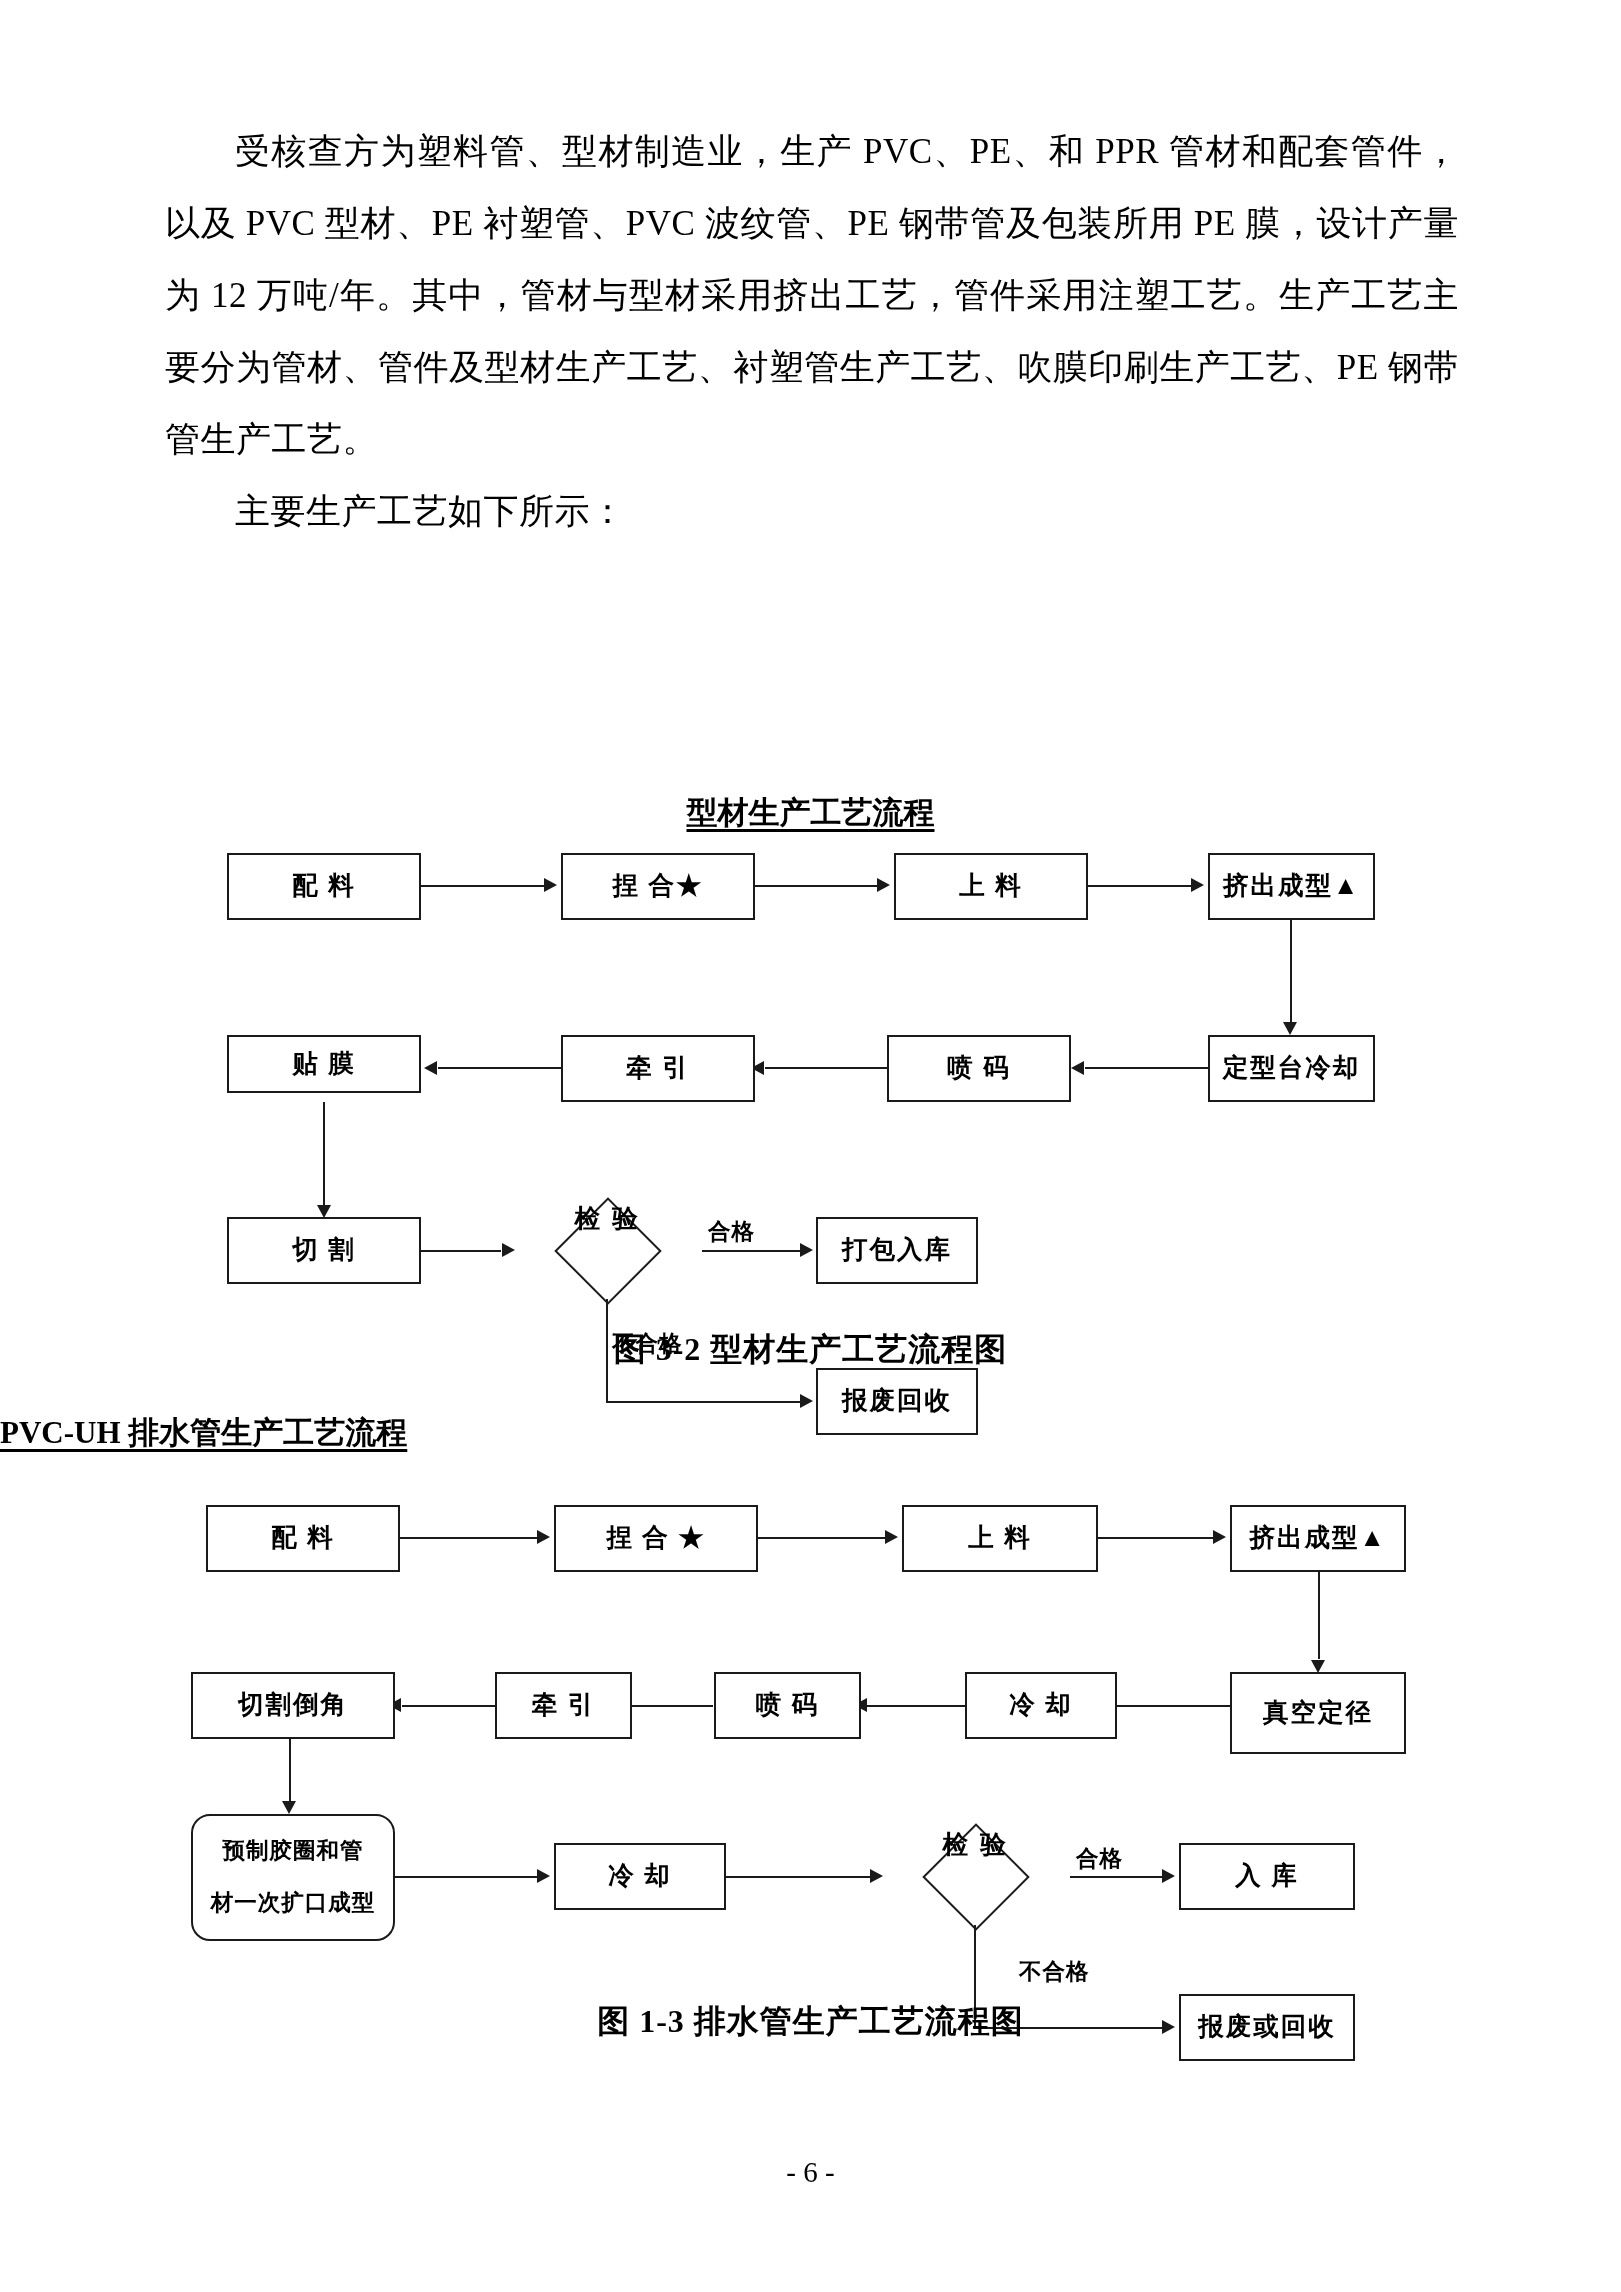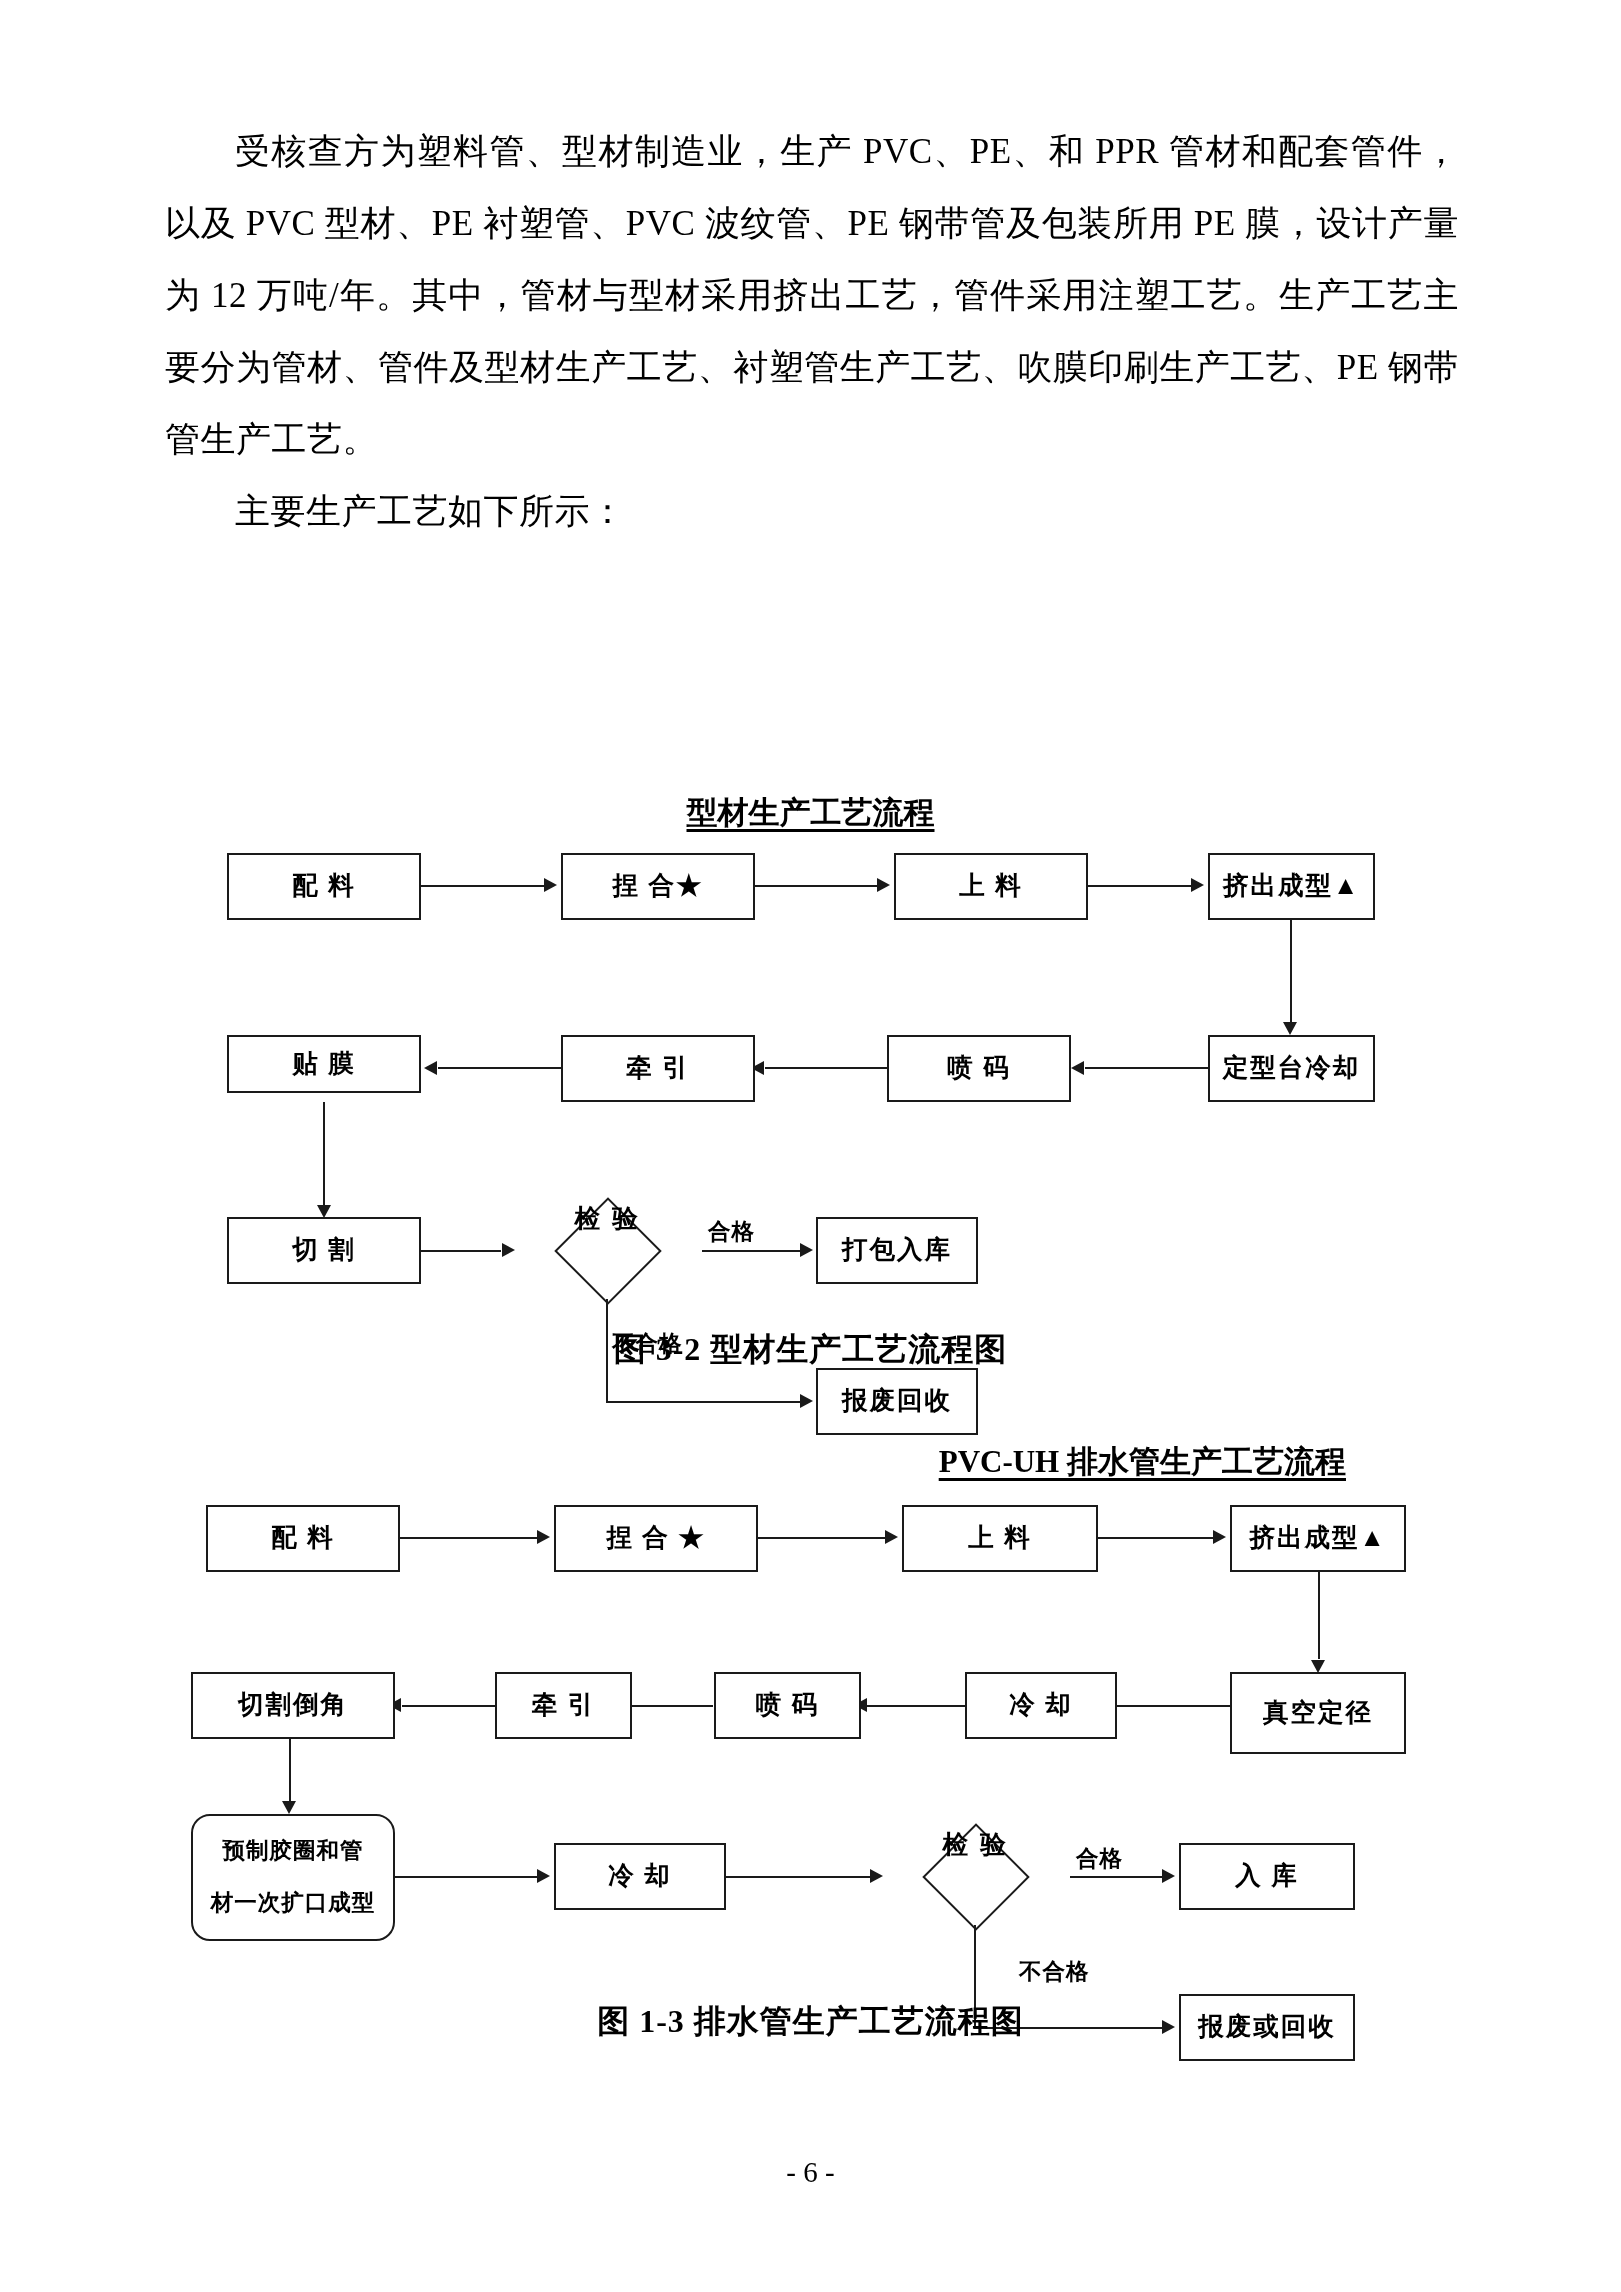--- a/index.html
+++ b/index.html
@@ -39,21 +39,21 @@
   
   .flow-title {
     position: absolute;
     font-size: 31px;
     font-weight: bold;
     text-decoration: underline;
     text-underline-offset: 5.9px;
     white-space: nowrap;
   }
   #flow-title-1 { left: 0; top: 784px; width: 1621px; text-align: center; margin-top: 8px; }
-  #flow-title-2 { left: 0; top: 1441px; width: 1346px; text-align: right; }
+  #flow-title-2 { left: 0; top: 1412px; width: 1346px; text-align: left; }
 
   
   .fig-caption {
     position: absolute;
     left: 0;
     width: 1621px;
     text-align: center;
     font-size: 32px;
     font-weight: bold;
     letter-spacing: 1px;

